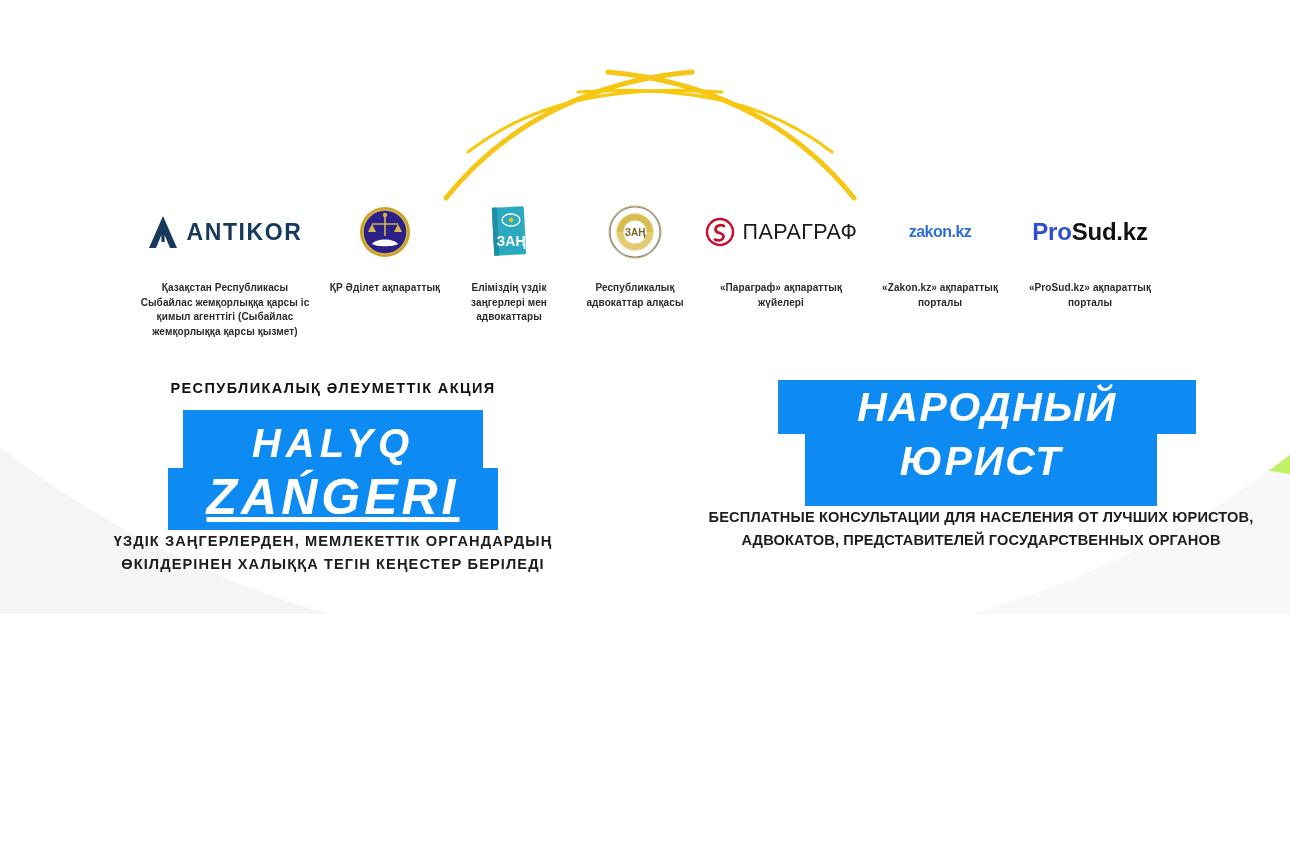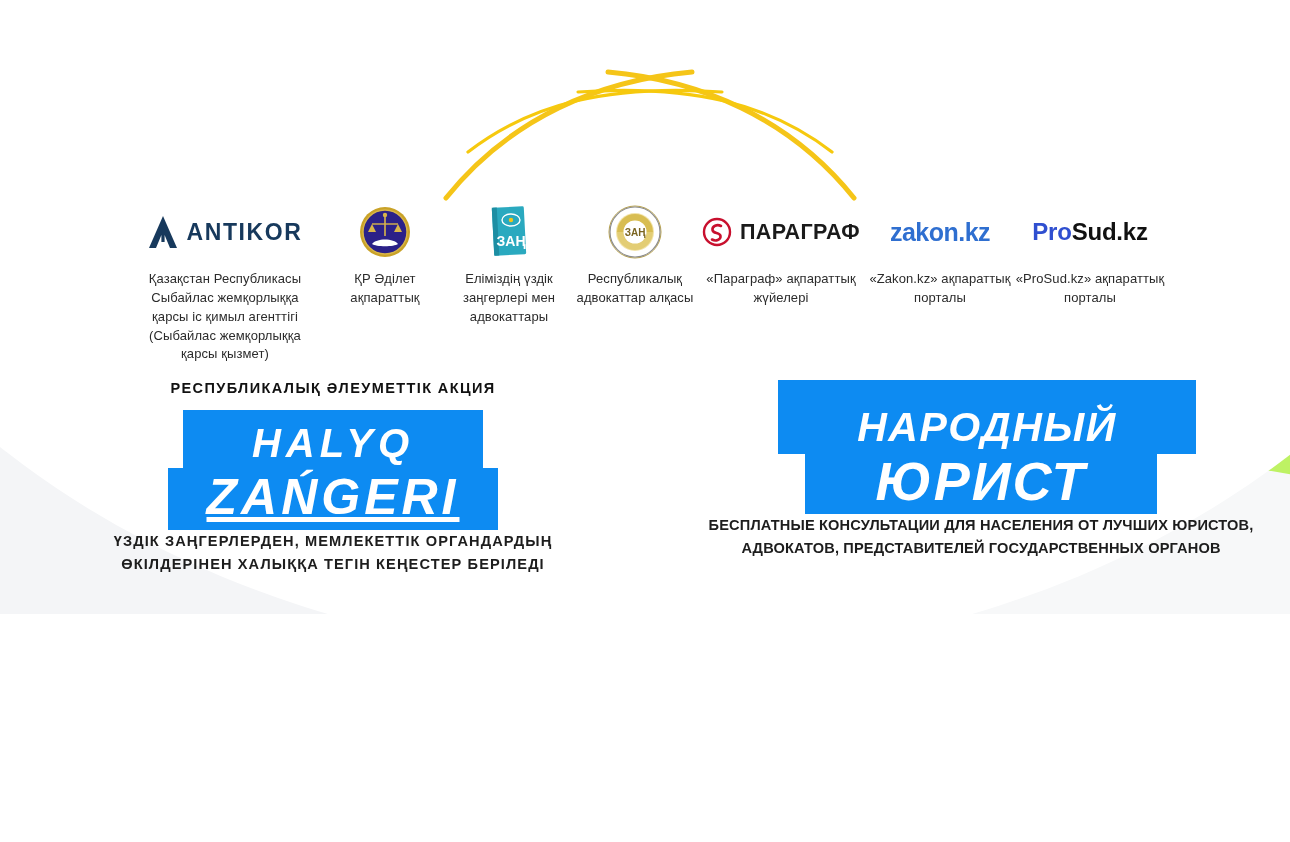--- a/index.html
+++ b/index.html
@@ -62,39 +62,39 @@
     display:flex;align-items:flex-start;justify-content:center;
   }
   .logo-cell{
     display:flex;flex-direction:column;align-items:center;
     text-align:center;
   }
   .logo-mark{
     height:52px;display:flex;align-items:center;justify-content:center;
   }
   .logo-caption{
-    margin-top:12px;
-    font-size:13px;line-height:1.45;font-weight:normal;
+    margin-top:23px;
+    font-size:10px;line-height:1.45;font-weight:bold;
     color:#2b2b2b;letter-spacing:.1px;
     max-width:170px;
   }
 
   
   .antikor{display:flex;align-items:center;gap:9px;}
   .antikor-word{
     font-size:23px;font-weight:bold;color:#17395c;letter-spacing:1.6px;
   }
 
   
   .paragraf{display:flex;align-items:center;gap:8px;}
   .paragraf-word{
-    font-size:21.5px;font-weight:bold;color:#1a1a1a;letter-spacing:.4px;
+    font-size:21.5px;font-weight:normal;color:#1a1a1a;letter-spacing:.4px;
   }
   .zakon-word{
-    font-size:25px;font-weight:bold;color:#2f6fd0;letter-spacing:-.5px;
+    font-size:16px;font-weight:bold;color:#2f6fd0;letter-spacing:-.5px;
   }
   .prosud-word{font-size:24px;font-weight:bold;letter-spacing:-.2px;}
   .prosud-pro{color:#2f4fd0;}
   .prosud-sud{color:#111111;}
 
   
   .columns{
     position:absolute;left:0;top:380px;width:1290px;height:260px;
     display:flex;
   }
@@ -113,22 +113,22 @@
     background:#0d8bf2;color:#ffffff;
     font-weight:bold;font-style:italic;
     display:flex;align-items:center;justify-content:center;
   }
 
   
   .kz-row1{width:300px;height:54px;font-size:40px;letter-spacing:5px;padding-top:6px;}
   .kz-row2{width:330px;height:58px;font-size:50px;letter-spacing:4px;margin-top:-2px;padding-bottom:4px;text-decoration:underline;}
 
   
-  .ru-row1{width:418px;height:54px;font-size:41px;letter-spacing:1.5px;padding-top:20px;margin-left:12px;}
-  .ru-row2{width:352px;height:58px;font-size:54px;letter-spacing:2px;margin-top:-2px;padding-bottom:4px;font-style:italic;}
+  .ru-row1{width:418px;height:54px;font-size:41px;letter-spacing:1.5px;padding-top:0;margin-left:12px;}
+  .ru-row2{width:352px;height:58px;font-size:41px;letter-spacing:2px;margin-top:-2px;padding-bottom:16px;font-style:italic;}
 
   .subtitle{
     text-align:center;
     font-size:14.6px;font-weight:bold;color:#1d1d1d;
     line-height:1.55;letter-spacing:.3px;
   }
   .subtitle-kz{letter-spacing:1.1px;max-width:470px;}
   .subtitle-ru{letter-spacing:.15px;max-width:620px;}
 
   

